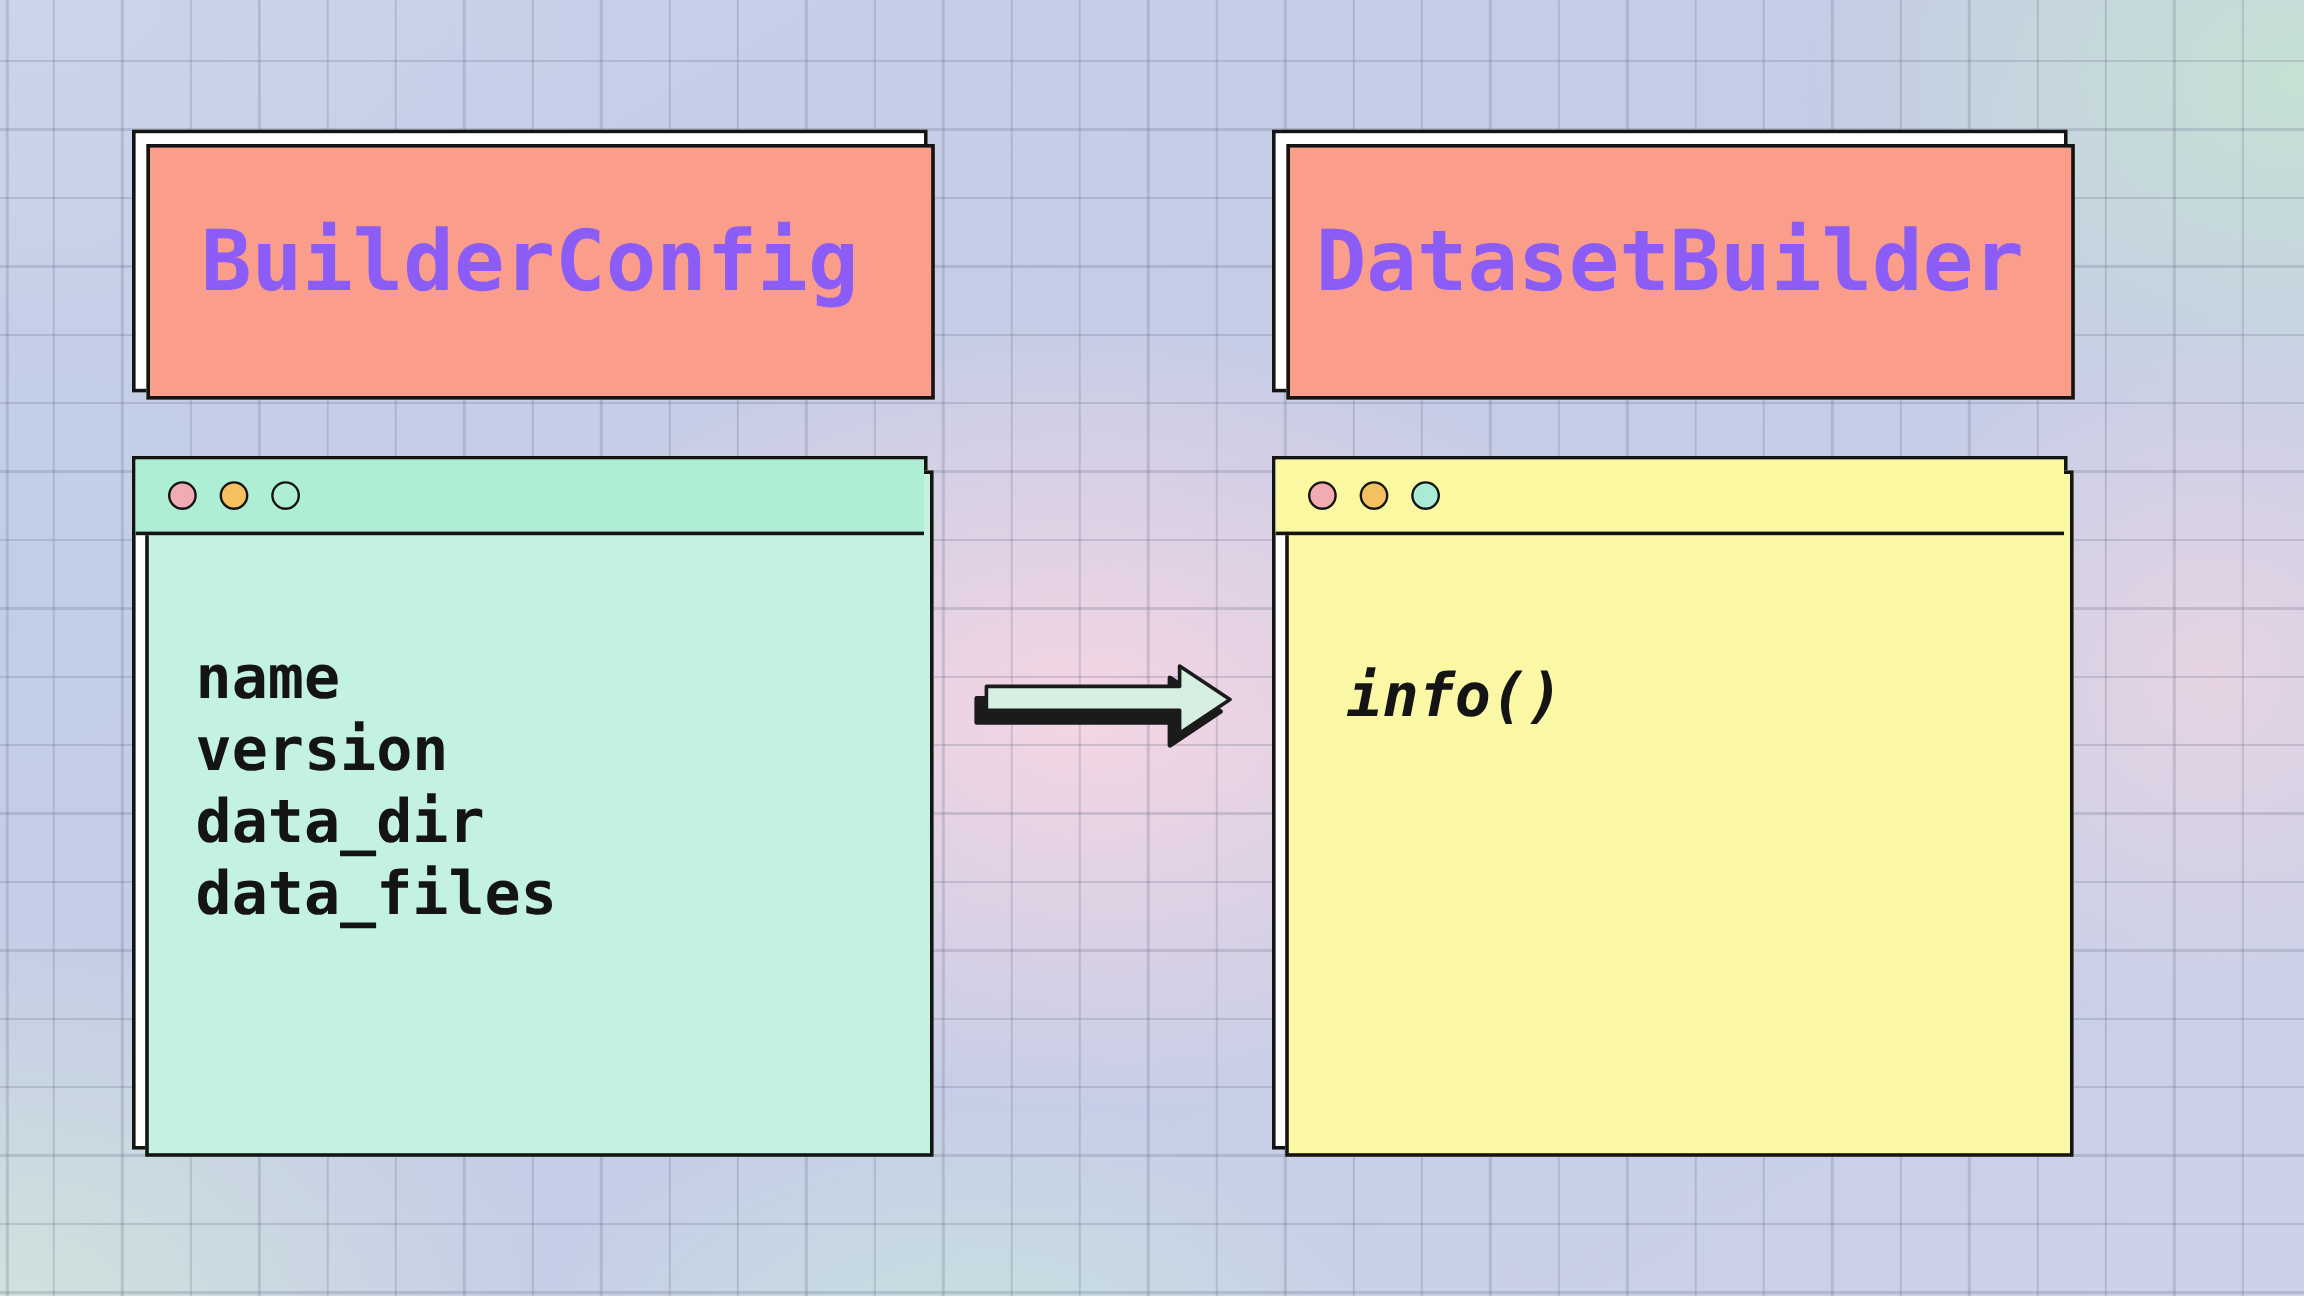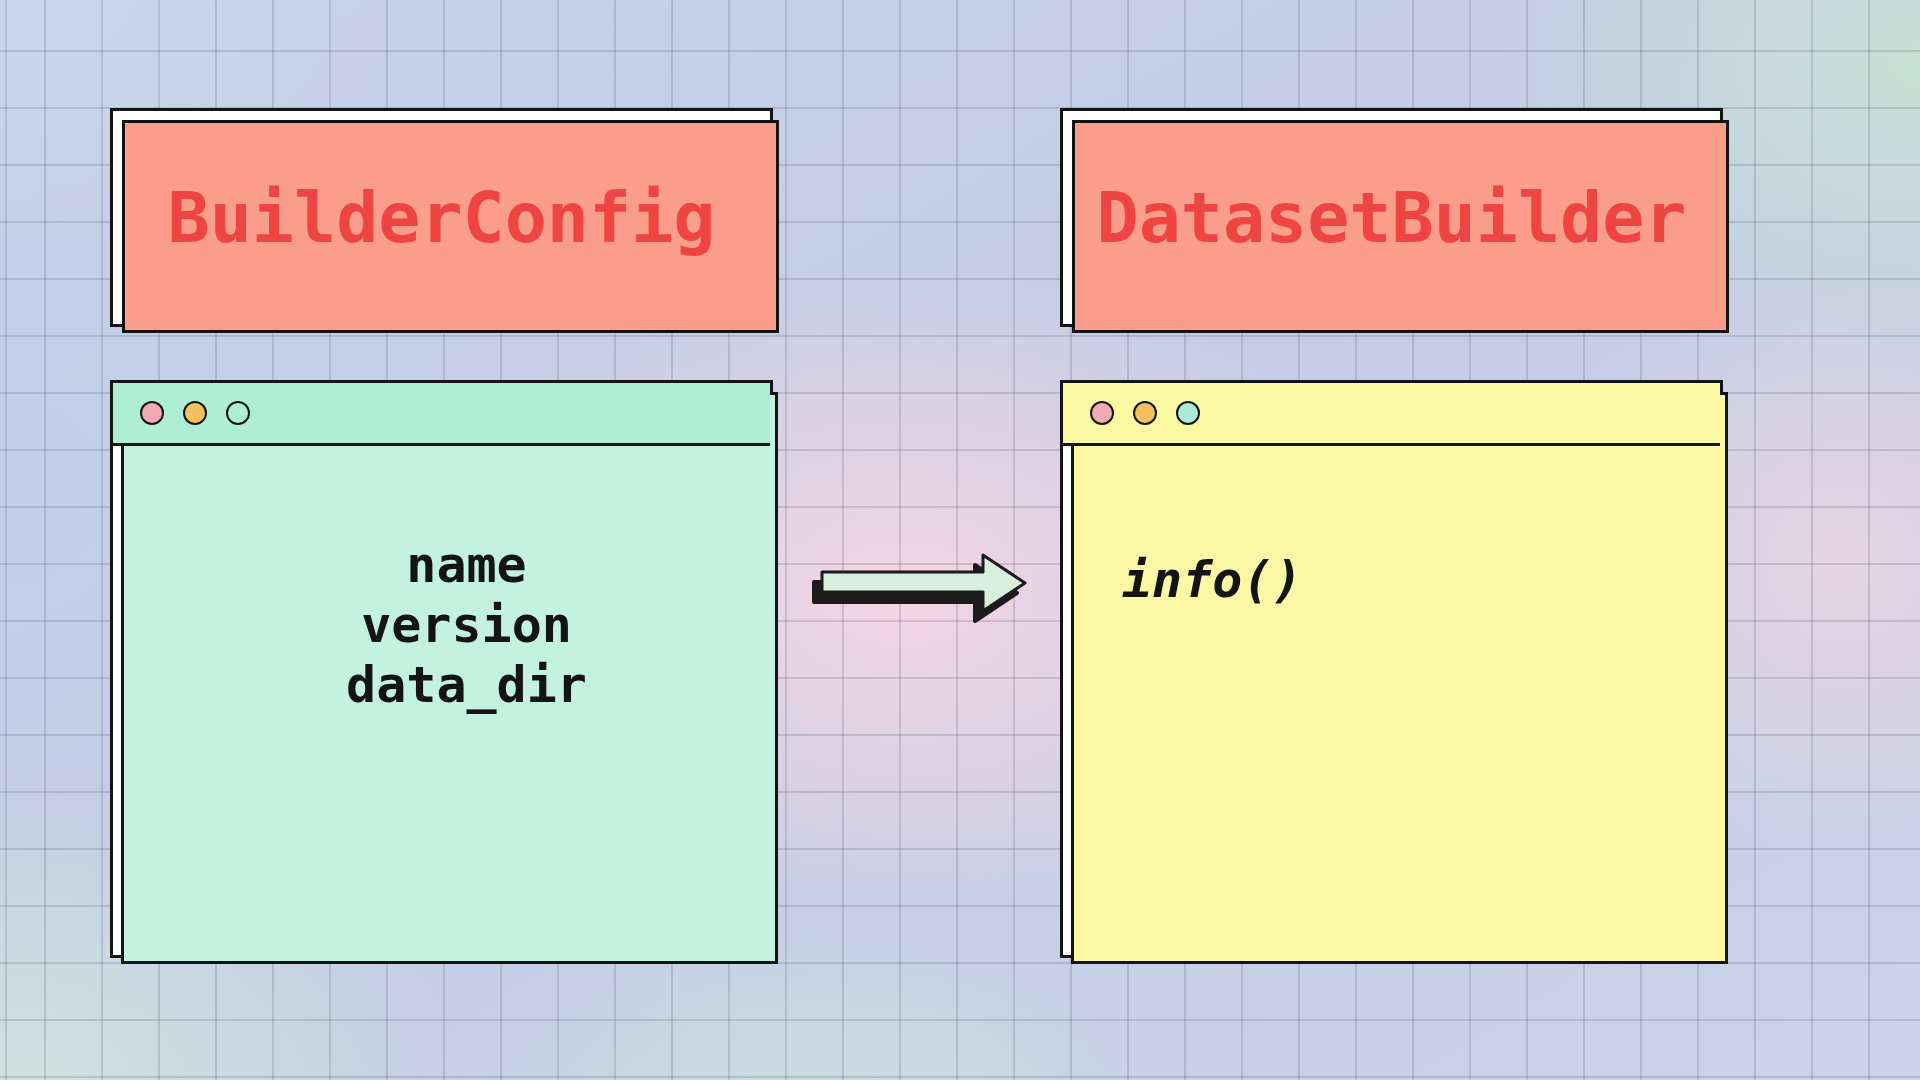--- a/index.html
+++ b/index.html
@@ -42,21 +42,21 @@
     position:absolute;
     left:9px;top:9px;width:100%;height:100%;
     background:#fa9e8b;
     border:3px solid #141414;
     box-sizing:border-box;
     z-index:-1;
   }
   .title-card.left{left:110px;top:108px;}
   .title-card.right{left:1060px;top:108px;}
   .title-card .title-text{
-    font-size:70px;font-weight:bold;color:#ef4444;
+    font-size:70px;font-weight:bold;color:#8b5cf6;
     letter-spacing:0;white-space:nowrap;
   }
 
   
   .window{
     position:absolute;
     width:663px;height:578px;
     background:#fff;
     border:3px solid #141414;
     box-sizing:border-box;
@@ -93,21 +93,21 @@
   }
   .dot.pink{background:#f2aab3;}
   .dot.orange{background:#f5c05f;}
   .dot.plain{background:transparent;}
   .dot.teal{background:#a9ebd5;}
 
   .window-body{
     font-size:50px;font-weight:bold;color:#141414;
     line-height:60px;white-space:nowrap;
   }
-  .window.left  .window-body{padding:89px 0 0 50px;text-align:center;}
+  .window.left  .window-body{padding:89px 0 0 50px;}
   .window.right .window-body{padding:104px 0 0 59px;}
 
   
   .arrow-wrap{position:absolute;left:803px;top:541px;z-index:3;}
 </style>
 </head>
 <body>
 
 <div class="canvas">
   <div class="grid-overlay"></div>
@@ -123,20 +123,21 @@
   <div class="window left">
     <div class="window-header">
       <span class="dot pink"></span>
       <span class="dot orange"></span>
       <span class="dot plain"></span>
     </div>
     <div class="window-body">
       <div>name</div>
       <div>version</div>
       <div>data_dir</div>
+      <div>data_files</div>
     </div>
   </div>
 
   <div class="window right">
     <div class="window-header">
       <span class="dot pink"></span>
       <span class="dot orange"></span>
       <span class="dot teal"></span>
     </div>
     <div class="window-body">

